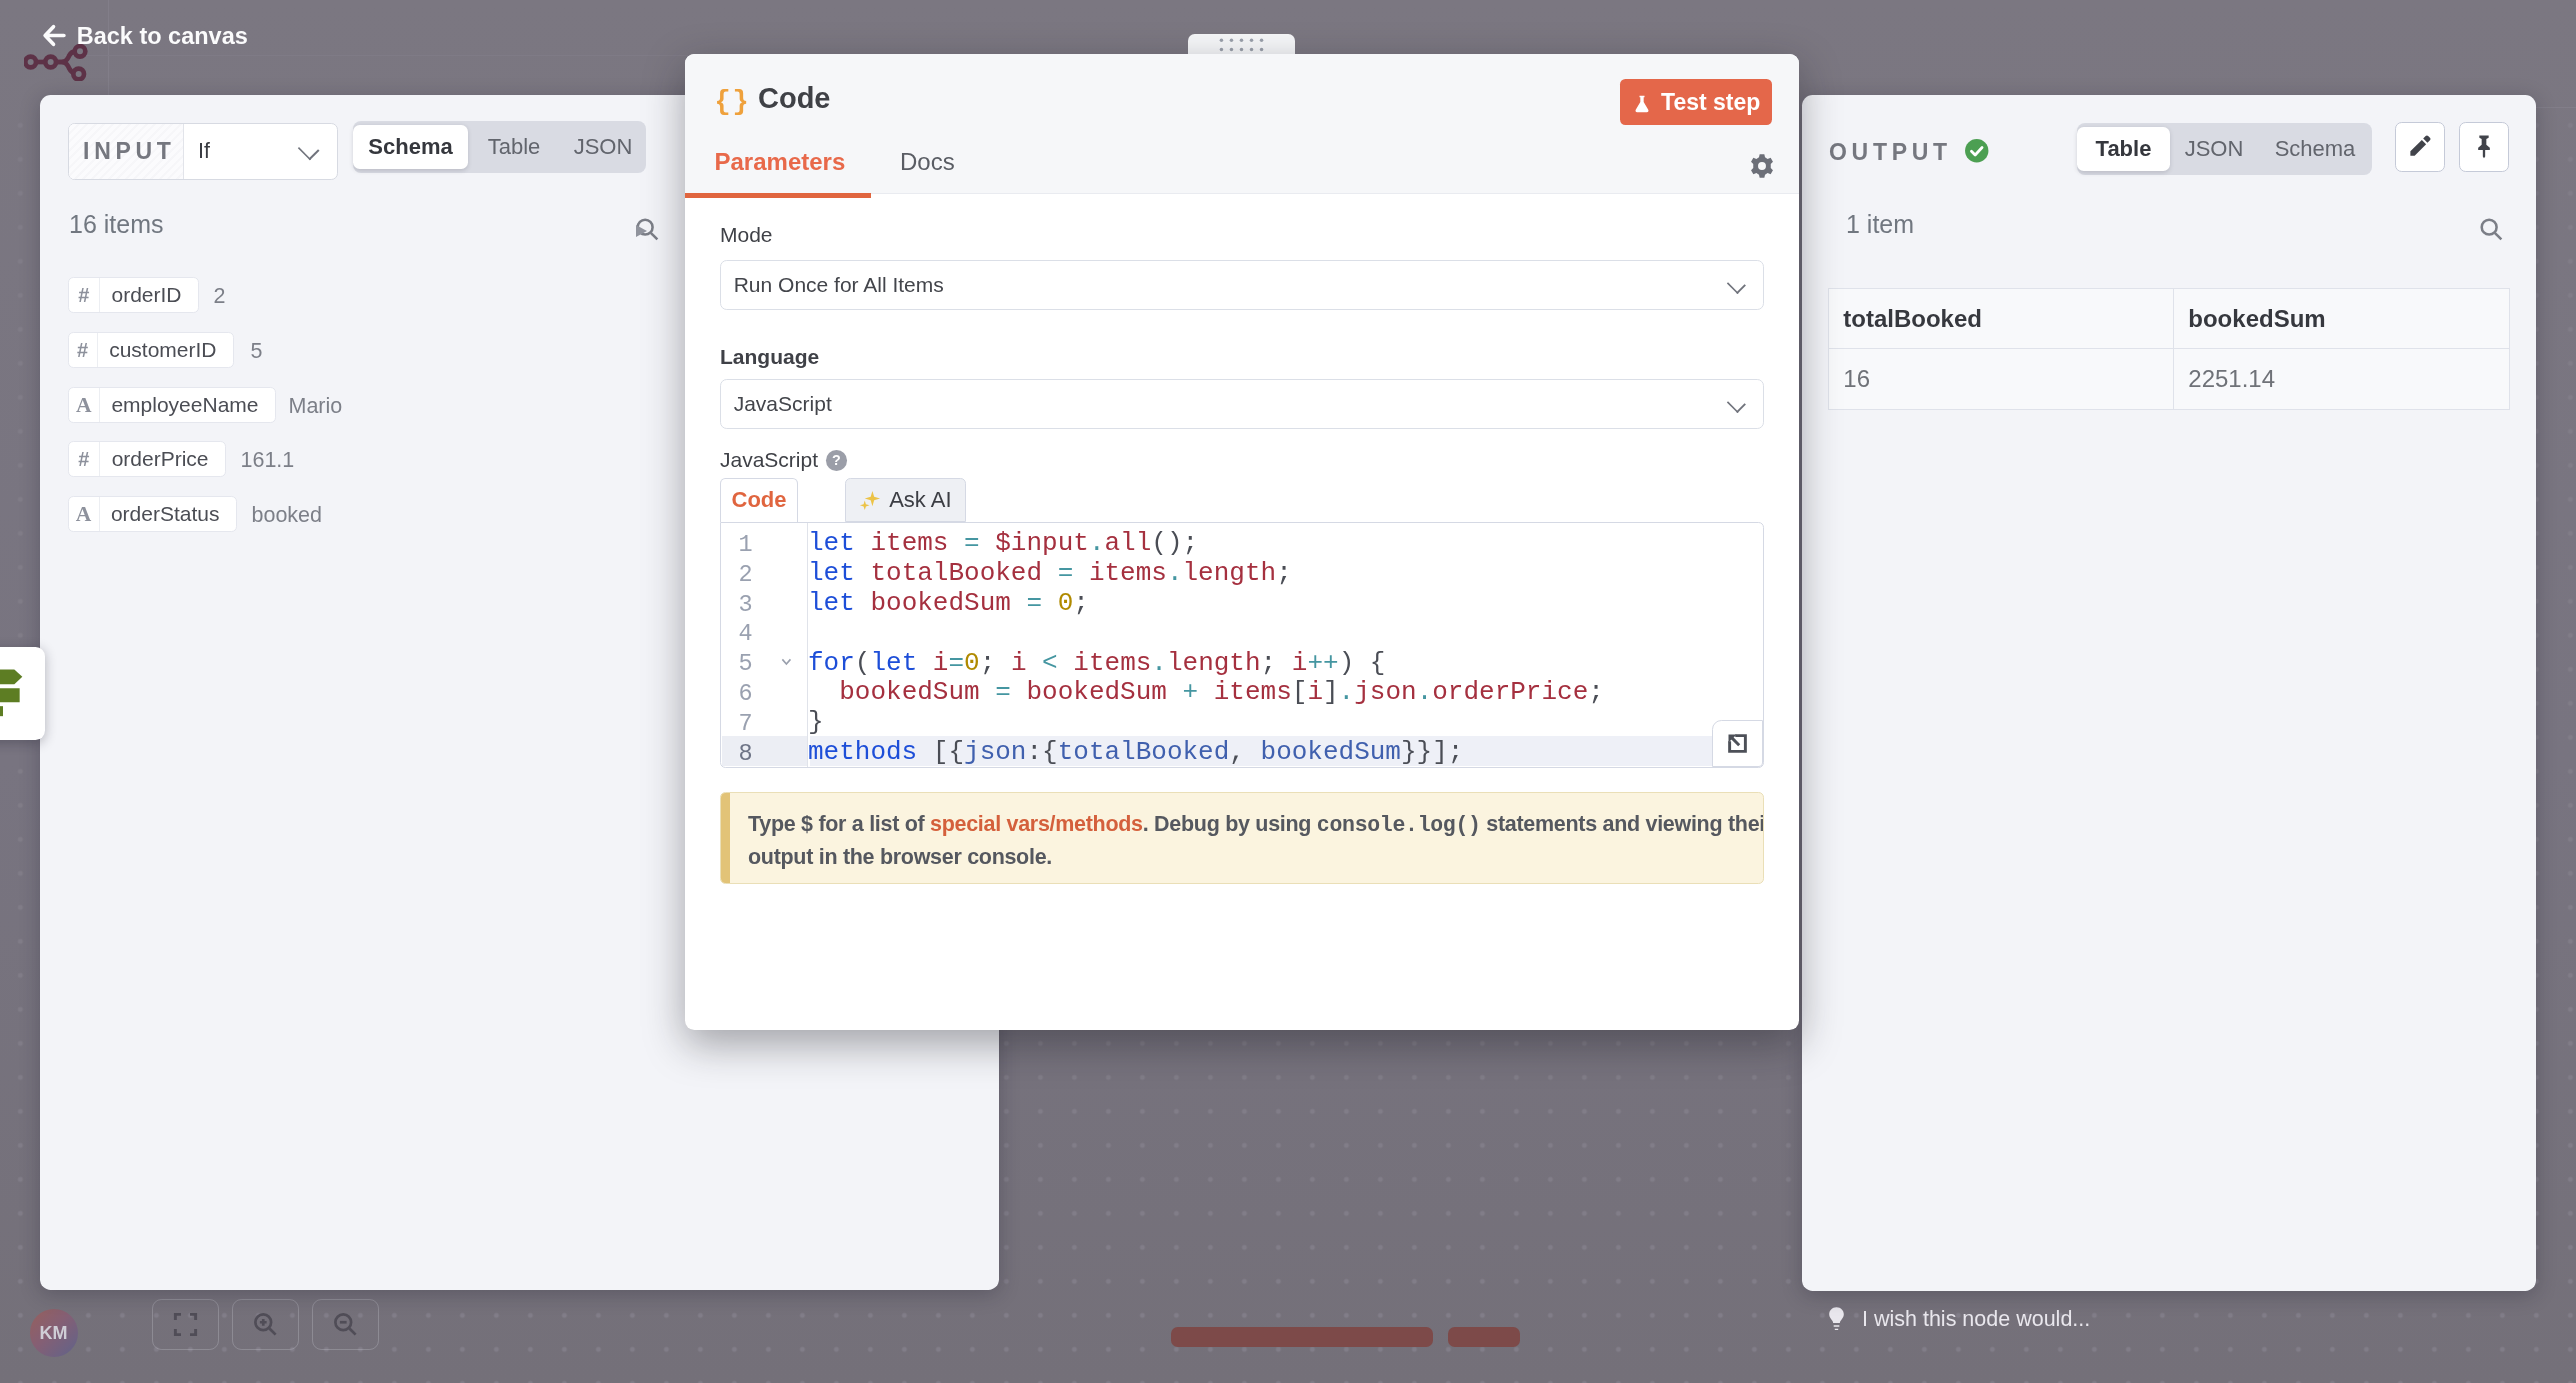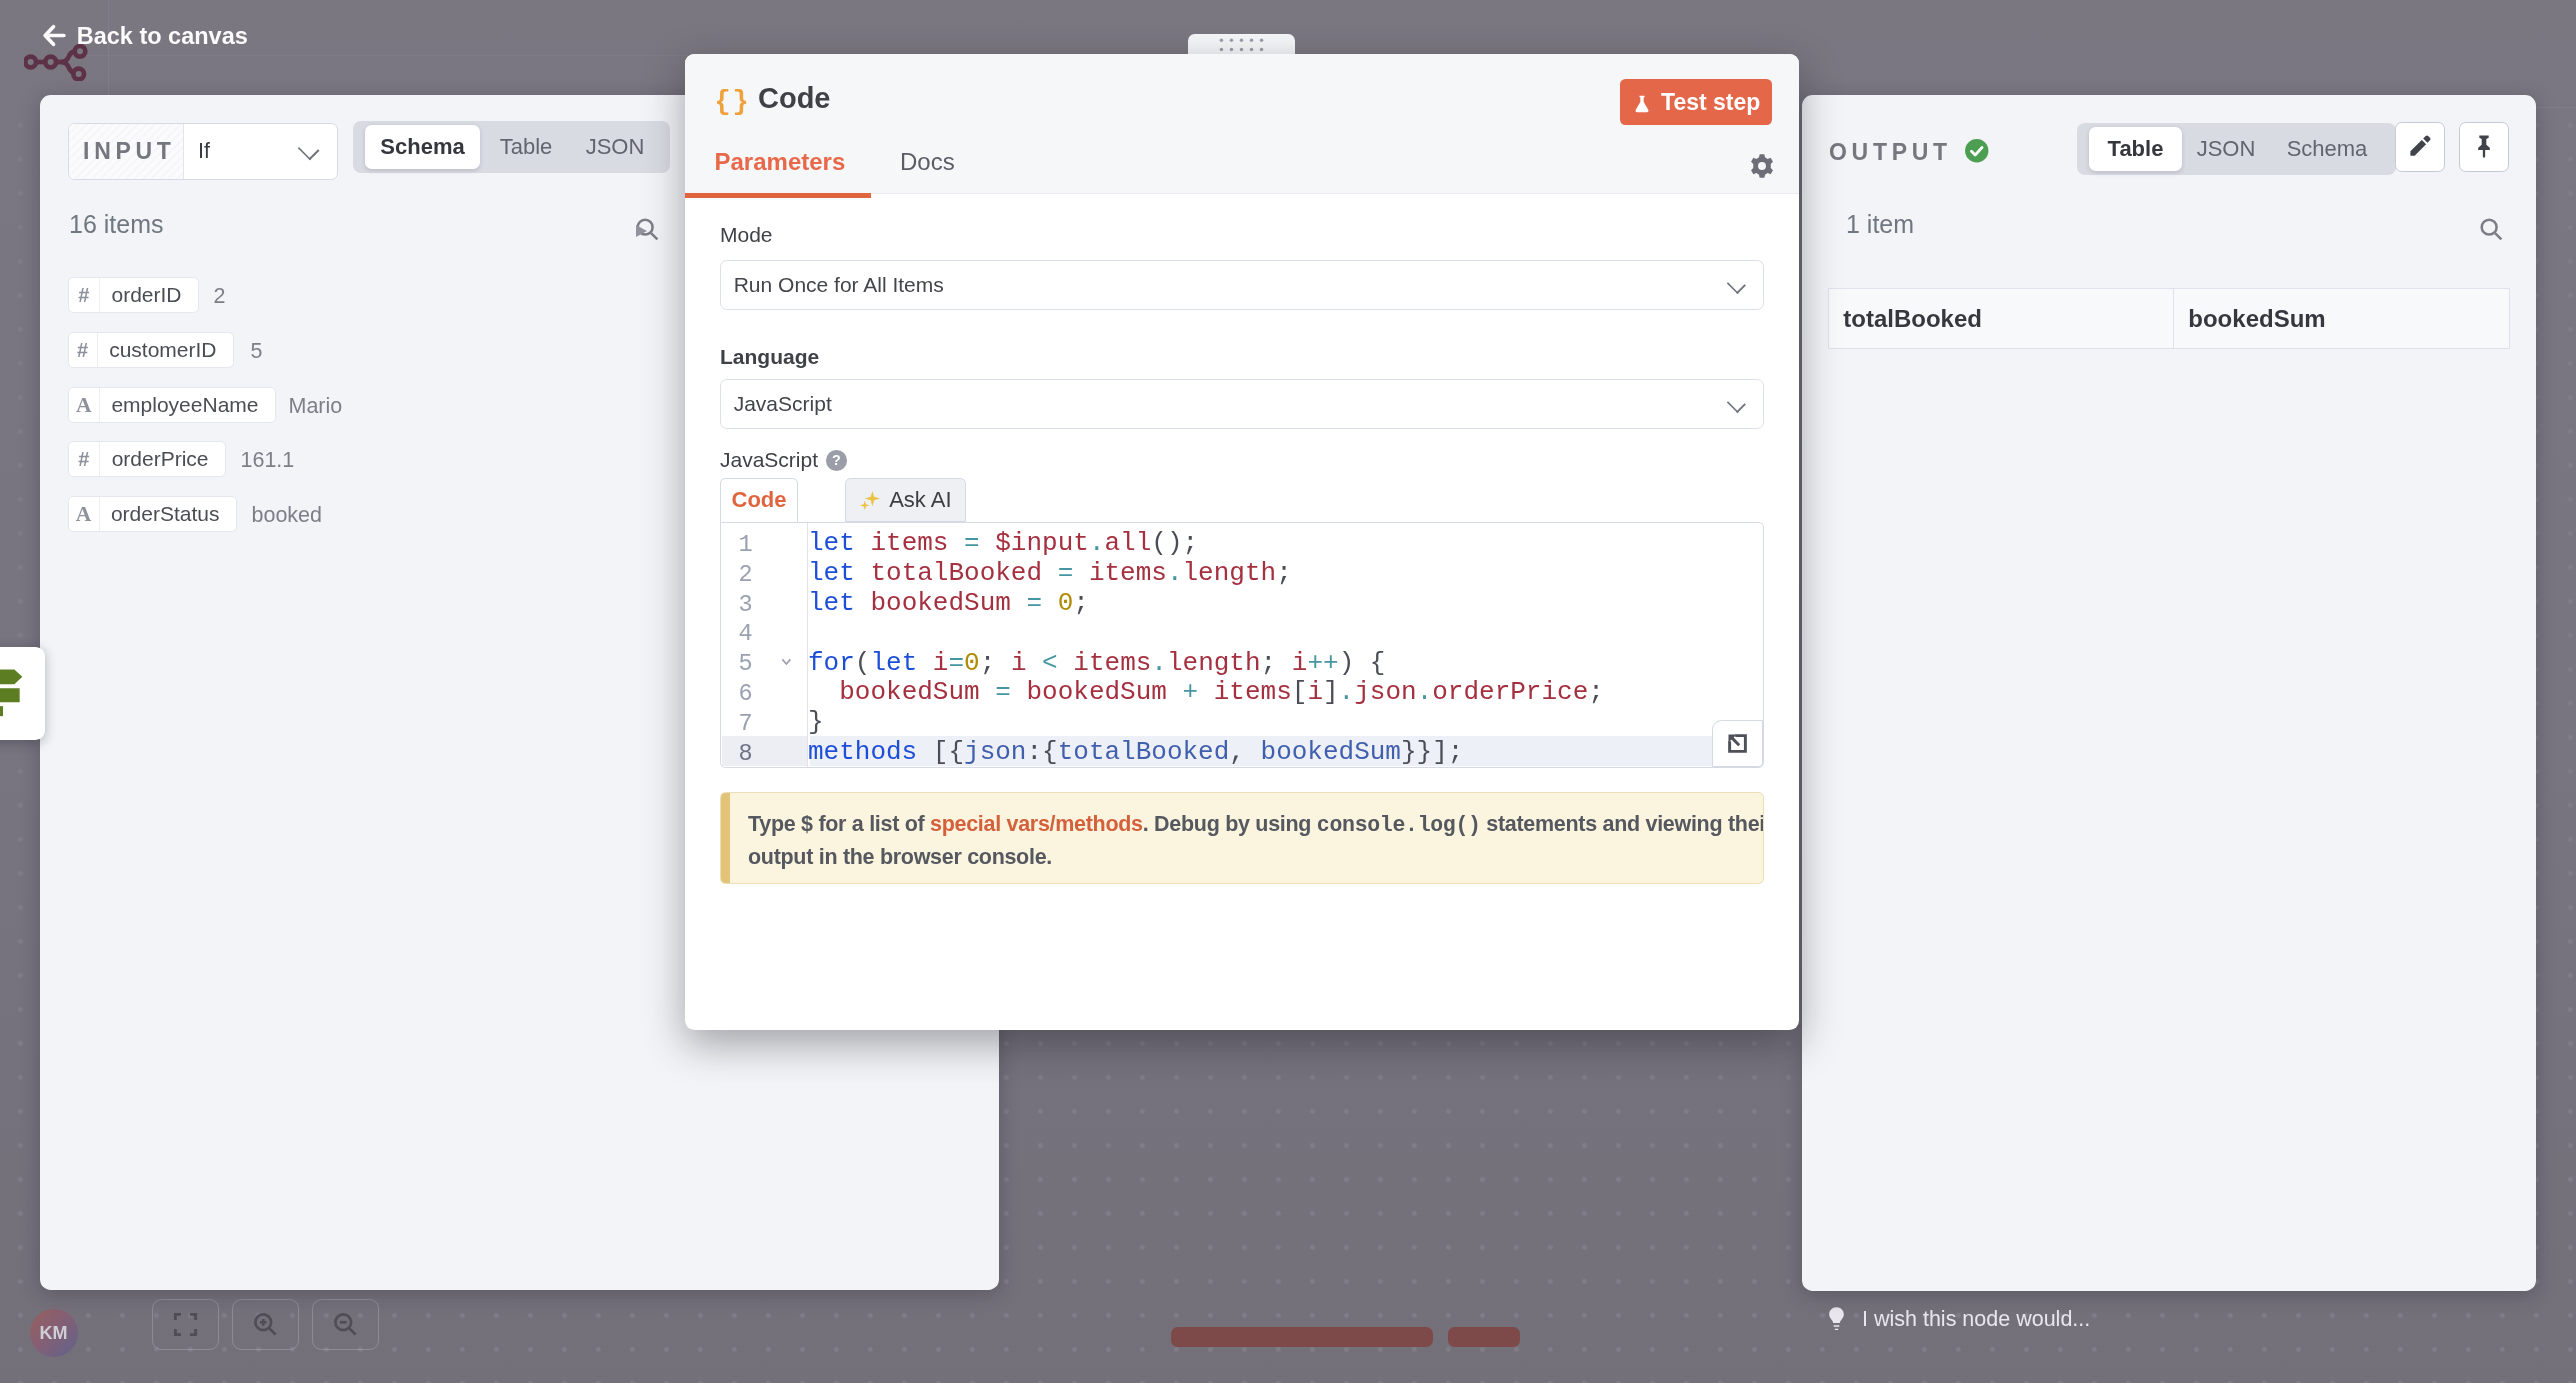--- a/index.html
+++ b/index.html
@@ -39,21 +39,21 @@
   .inpsel { left:28px; top:28px; width:270px; height:57px; border:1.3px solid #d7dae2; border-radius:6.7px; background:#fff; display:flex; }
   .inpsel .lab { width:115px; border-right:1.3px solid #e2e4ea; border-radius:5.4px 0 0 5.4px; background:#fbfbfd;
     background-image:repeating-linear-gradient(135deg, rgba(120,120,140,0.035) 0 2px, transparent 2px 6px);
     display:flex; align-items:center; justify-content:center; }
   .inpsel .lab .ptitle { margin-right:-6.7px; }
   .inpsel .val { flex:1; display:flex; align-items:center; padding-left:14px; color:#3a3c42; font-size:21.5px; position:relative; }
 
   .chev { display:inline-block; width:17.4px; height:17.4px; border-right:2.7px solid #70737c; border-bottom:2.7px solid #70737c; transform:rotate(45deg) scale(1,0.8); }
 
   
-  .seg { background:#d9dbe3; border-radius:8px; display:flex; align-items:center; padding:12px; height:52px; }
+  .seg { background:#d9dbe3; border-radius:8px; display:flex; align-items:center; padding:0; height:52px; }
   .seg .opt { font-size:22px; color:#62656d; height:44px; line-height:44px; border-radius:6.7px; text-align:center; }
   .seg .opt.on { background:#fff; color:#35373d; font-weight:bold; box-shadow:0 1.3px 4px rgba(60,60,80,0.18); }
 
   .itemscount { color:#717780; font-size:25px; }
   .searchicon { width:25.5px; height:25.5px; }
 
   
   .schemaitem { position:absolute; height:36px; }
   .pill { position:absolute; left:0; top:0; height:36px; background:#fff; border:1.3px solid #e5e7ee; border-radius:5.4px; display:flex; align-items:center; }
   .pill .ic { width:36px; text-align:center; color:#8d919c; font-weight:bold; font-size:20px; border-right:1.3px solid #eceef2; align-self:stretch; line-height:34px; }
@@ -255,20 +255,24 @@
   <div class="abs itemscount" style="left:44px; top:115px;">1 item</div>
   <div class="abs" style="left:676px; top:121px;"><svg class="searchicon" viewBox="0 0 24 24" fill="none" stroke="#7b7e87" stroke-width="2.4">
         <circle cx="10.5" cy="10.5" r="7"></circle>
         <path d="M15.8 15.8 L22 22"></path>
       </svg></div>
   <table class="otable">
       <tbody>
         <tr>
           <th style="width:345px;">totalBooked</th>
           <th>bookedSum</th>
+        </tr>
+  <tr>
+          <td>16</td>
+          <td>2251.14</td>
         </tr>
       </tbody>
     </table>
 </div>
 
 <div id="dragtab" class="abs"><svg width="107" height="27" viewBox="0 0 160 40">
       <g fill="#9aa0ab">
         <circle cx="50" cy="9" r="2.6"></circle>
         <circle cx="65" cy="9" r="2.6"></circle>
         <circle cx="80" cy="9" r="2.6"></circle>

